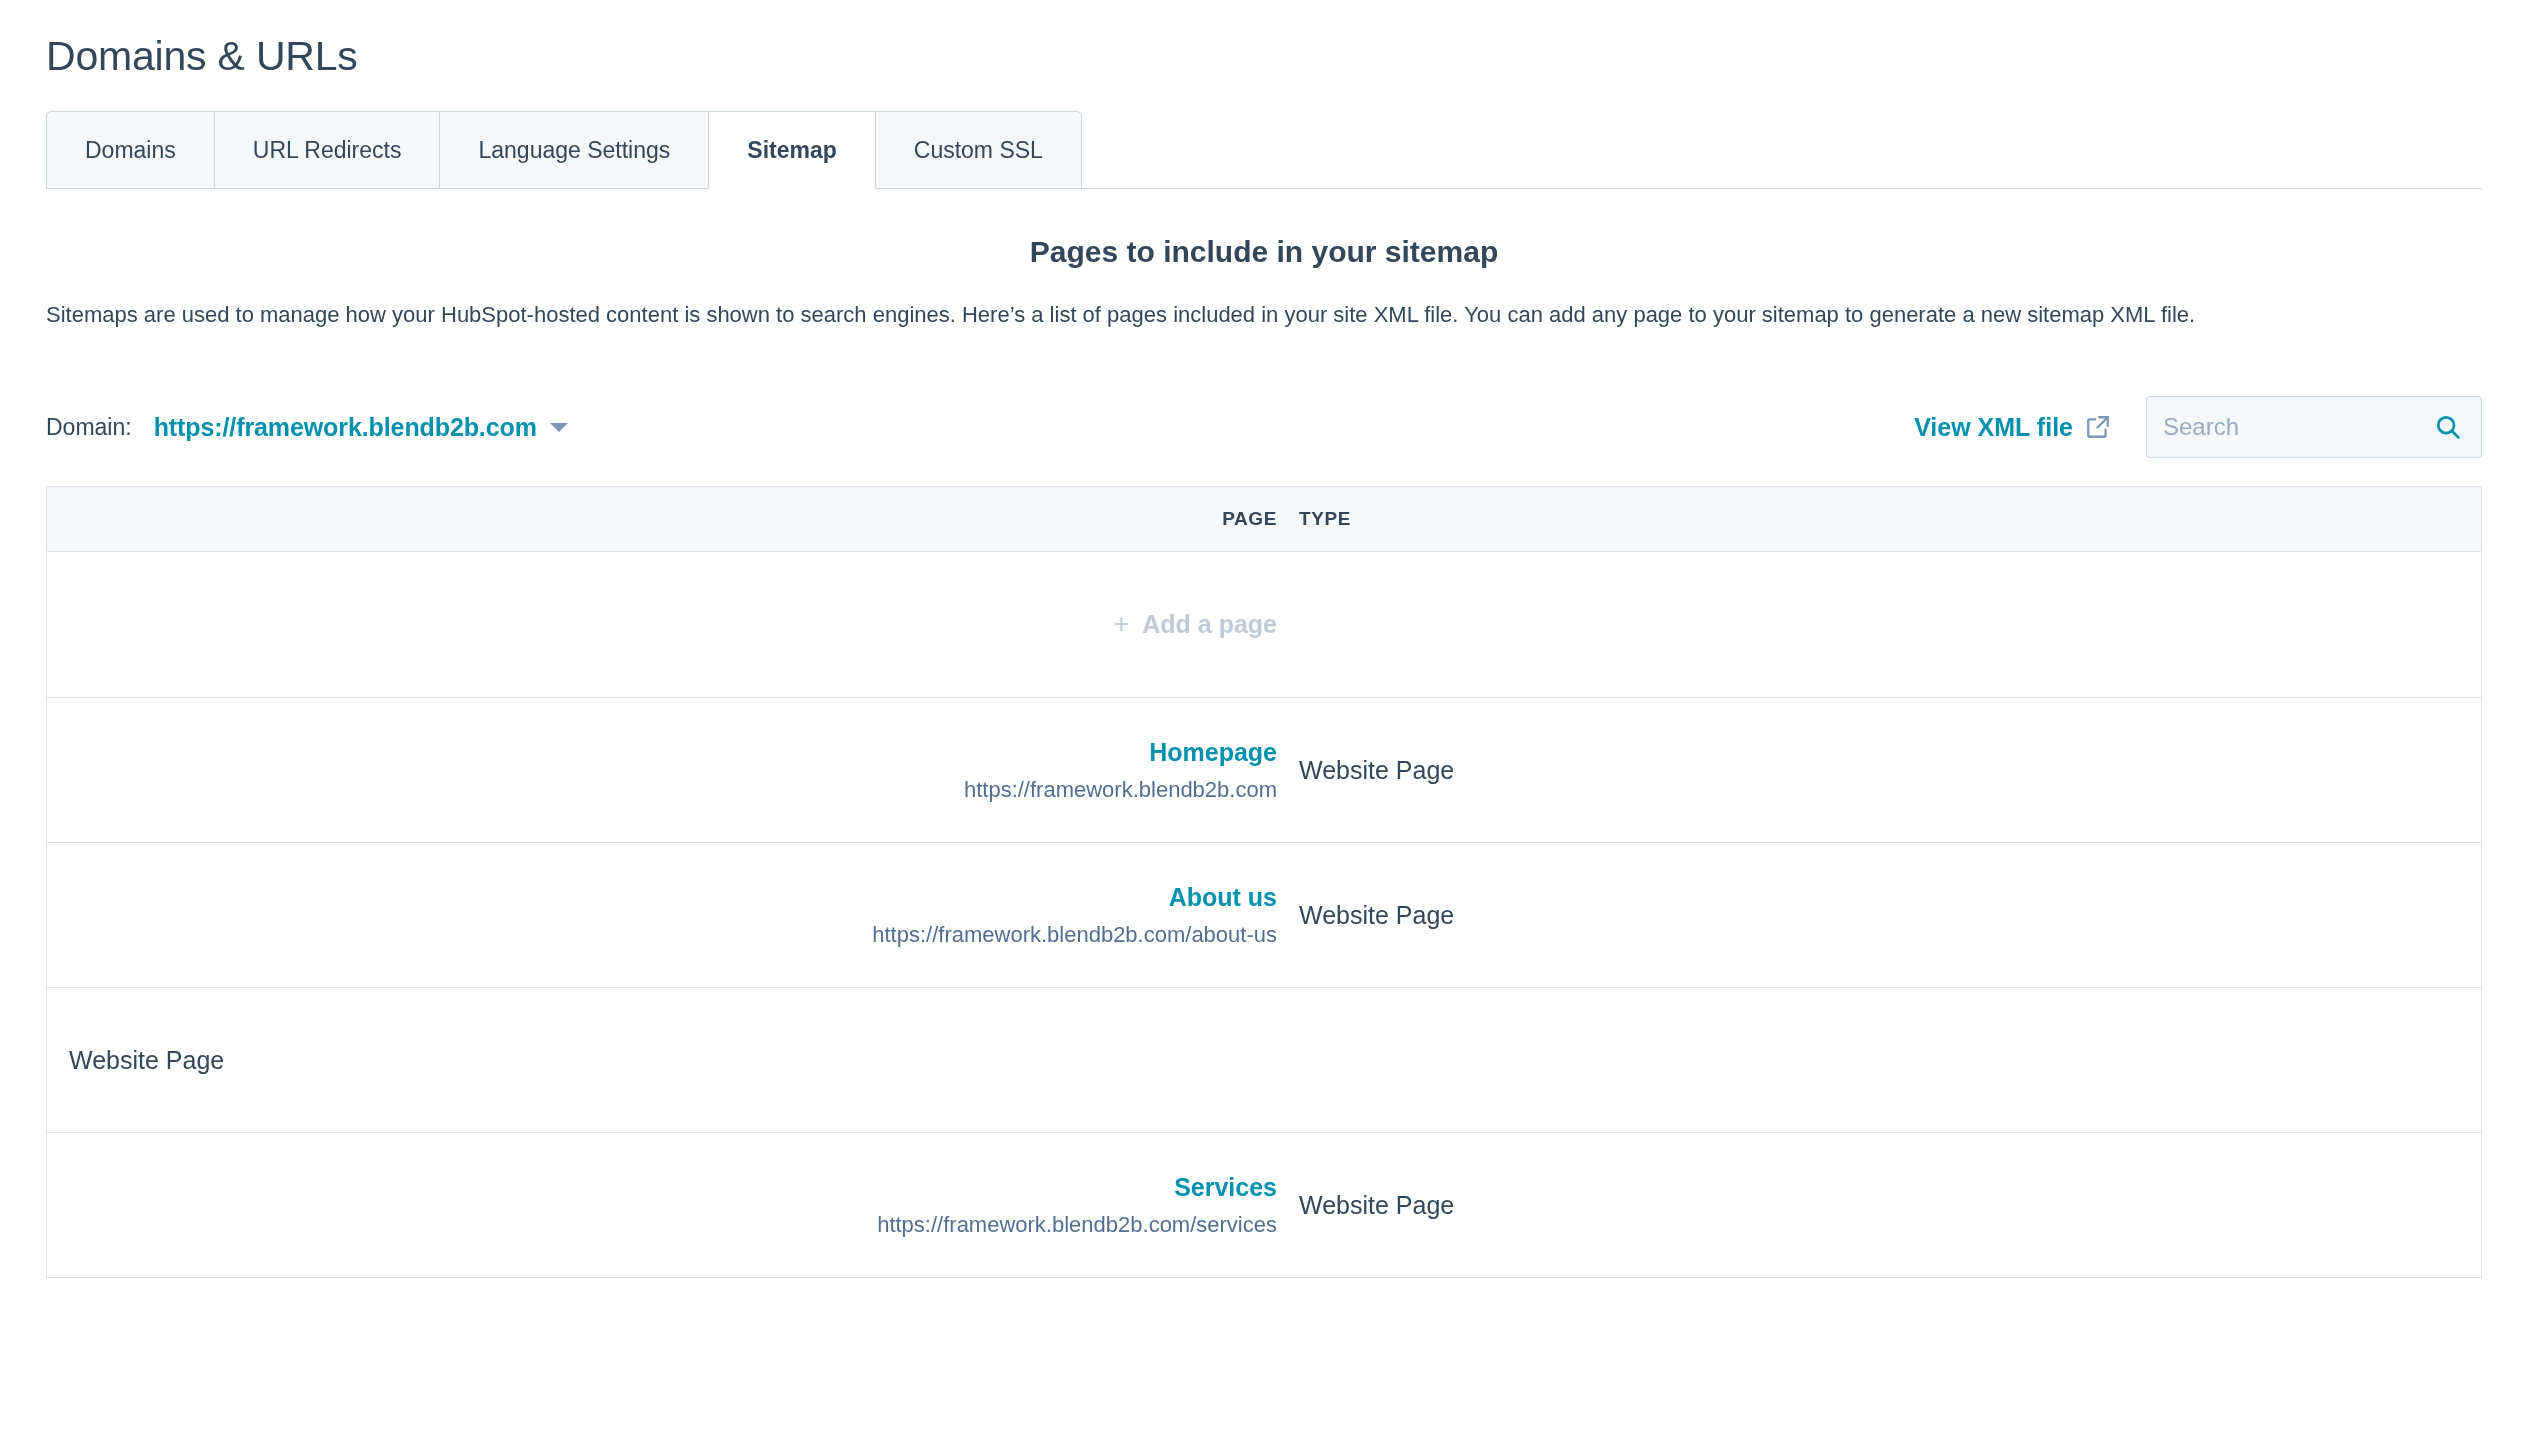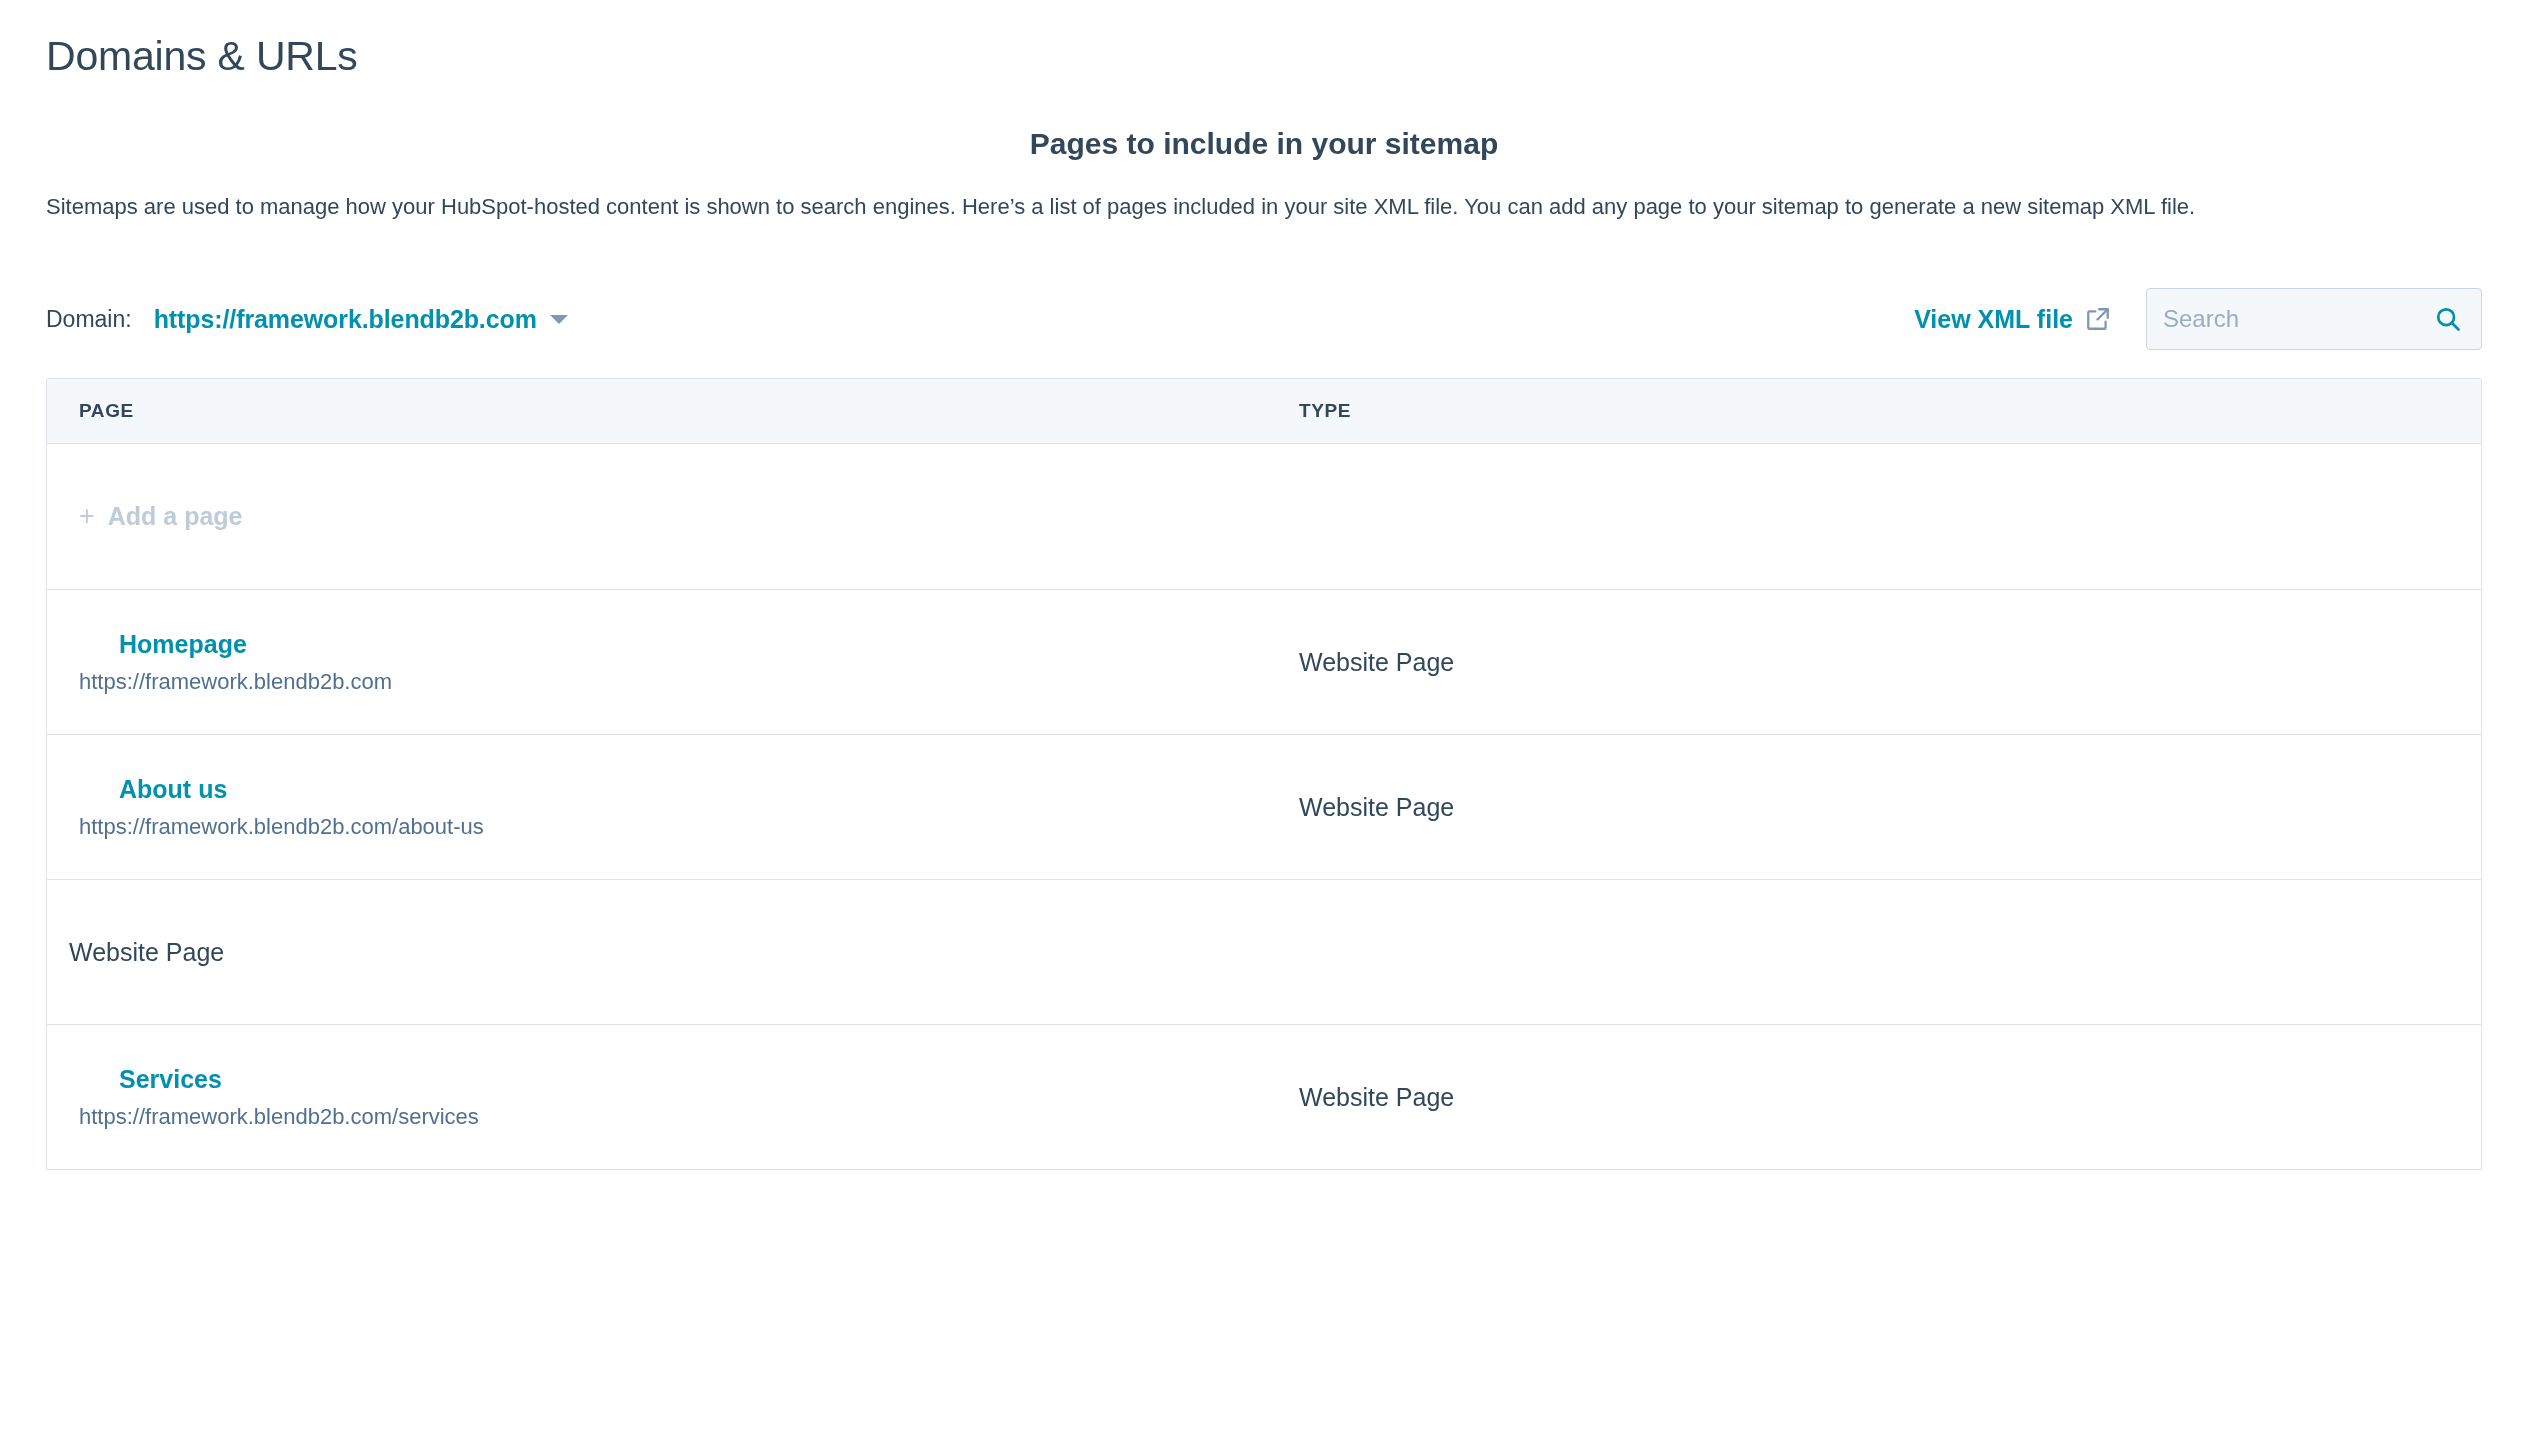--- a/index.html
+++ b/index.html
@@ -202,21 +202,21 @@
     height: 64px;
     border-bottom: 1px solid #dfe3eb;
   }
   .t-head .th {
     font-size: 19px;
     font-weight: bold;
     letter-spacing: 0.6px;
     color: #33475b;
     text-transform: uppercase;
   }
-  .col-page { flex: 0 0 1230px; padding-left: 32px; box-sizing: border-box; }
+  .col-page { flex: 0 0 1230px; padding-left: 32px; box-sizing: border-box; text-align: right; }
   .col-type { flex: 1 1 auto; padding-left: 22px; box-sizing: border-box; }
 
   .t-row {
     display: flex;
     align-items: center;
     min-height: 144px;
     border-bottom: 1px solid #dfe3eb;
     background: #ffffff;
   }
   .t-row.add-row { min-height: 145px; }
@@ -259,20 +259,40 @@
     color: #33475b;
   }
 </style>
 </head>
 <body>
 
 <div class="page">
 
   <h1 class="page-title">Domains &amp; URLs</h1>
 
+  <div class="tabs-wrap">
+    <div class="tabs">
+      <div class="tab">
+        <span>Domains</span>
+      </div>
+      <div class="tab">
+        <span>URL Redirects</span>
+      </div>
+      <div class="tab">
+        <span>Language Settings</span>
+      </div>
+      <div class="tab is-active">
+        <span>Sitemap</span>
+      </div>
+      <div class="tab">
+        <span>Custom SSL</span>
+      </div>
+    </div>
+    <div class="tabs-underline"></div>
+  </div>
 
   <h2 class="section-heading">Pages to include in your sitemap</h2>
   <p class="section-desc">Sitemaps are used to manage how your HubSpot-hosted content is shown to search engines. Here’s a list of pages included in your site XML file. You can add any page to your sitemap to generate a new sitemap XML file.</p>
 
   <div class="control-bar">
     <span class="domain-label">Domain:</span>
     <div class="domain-select">
       <span class="domain-value">https://framework.blendb2b.com</span>
       <span class="caret-down"></span>
     </div>

